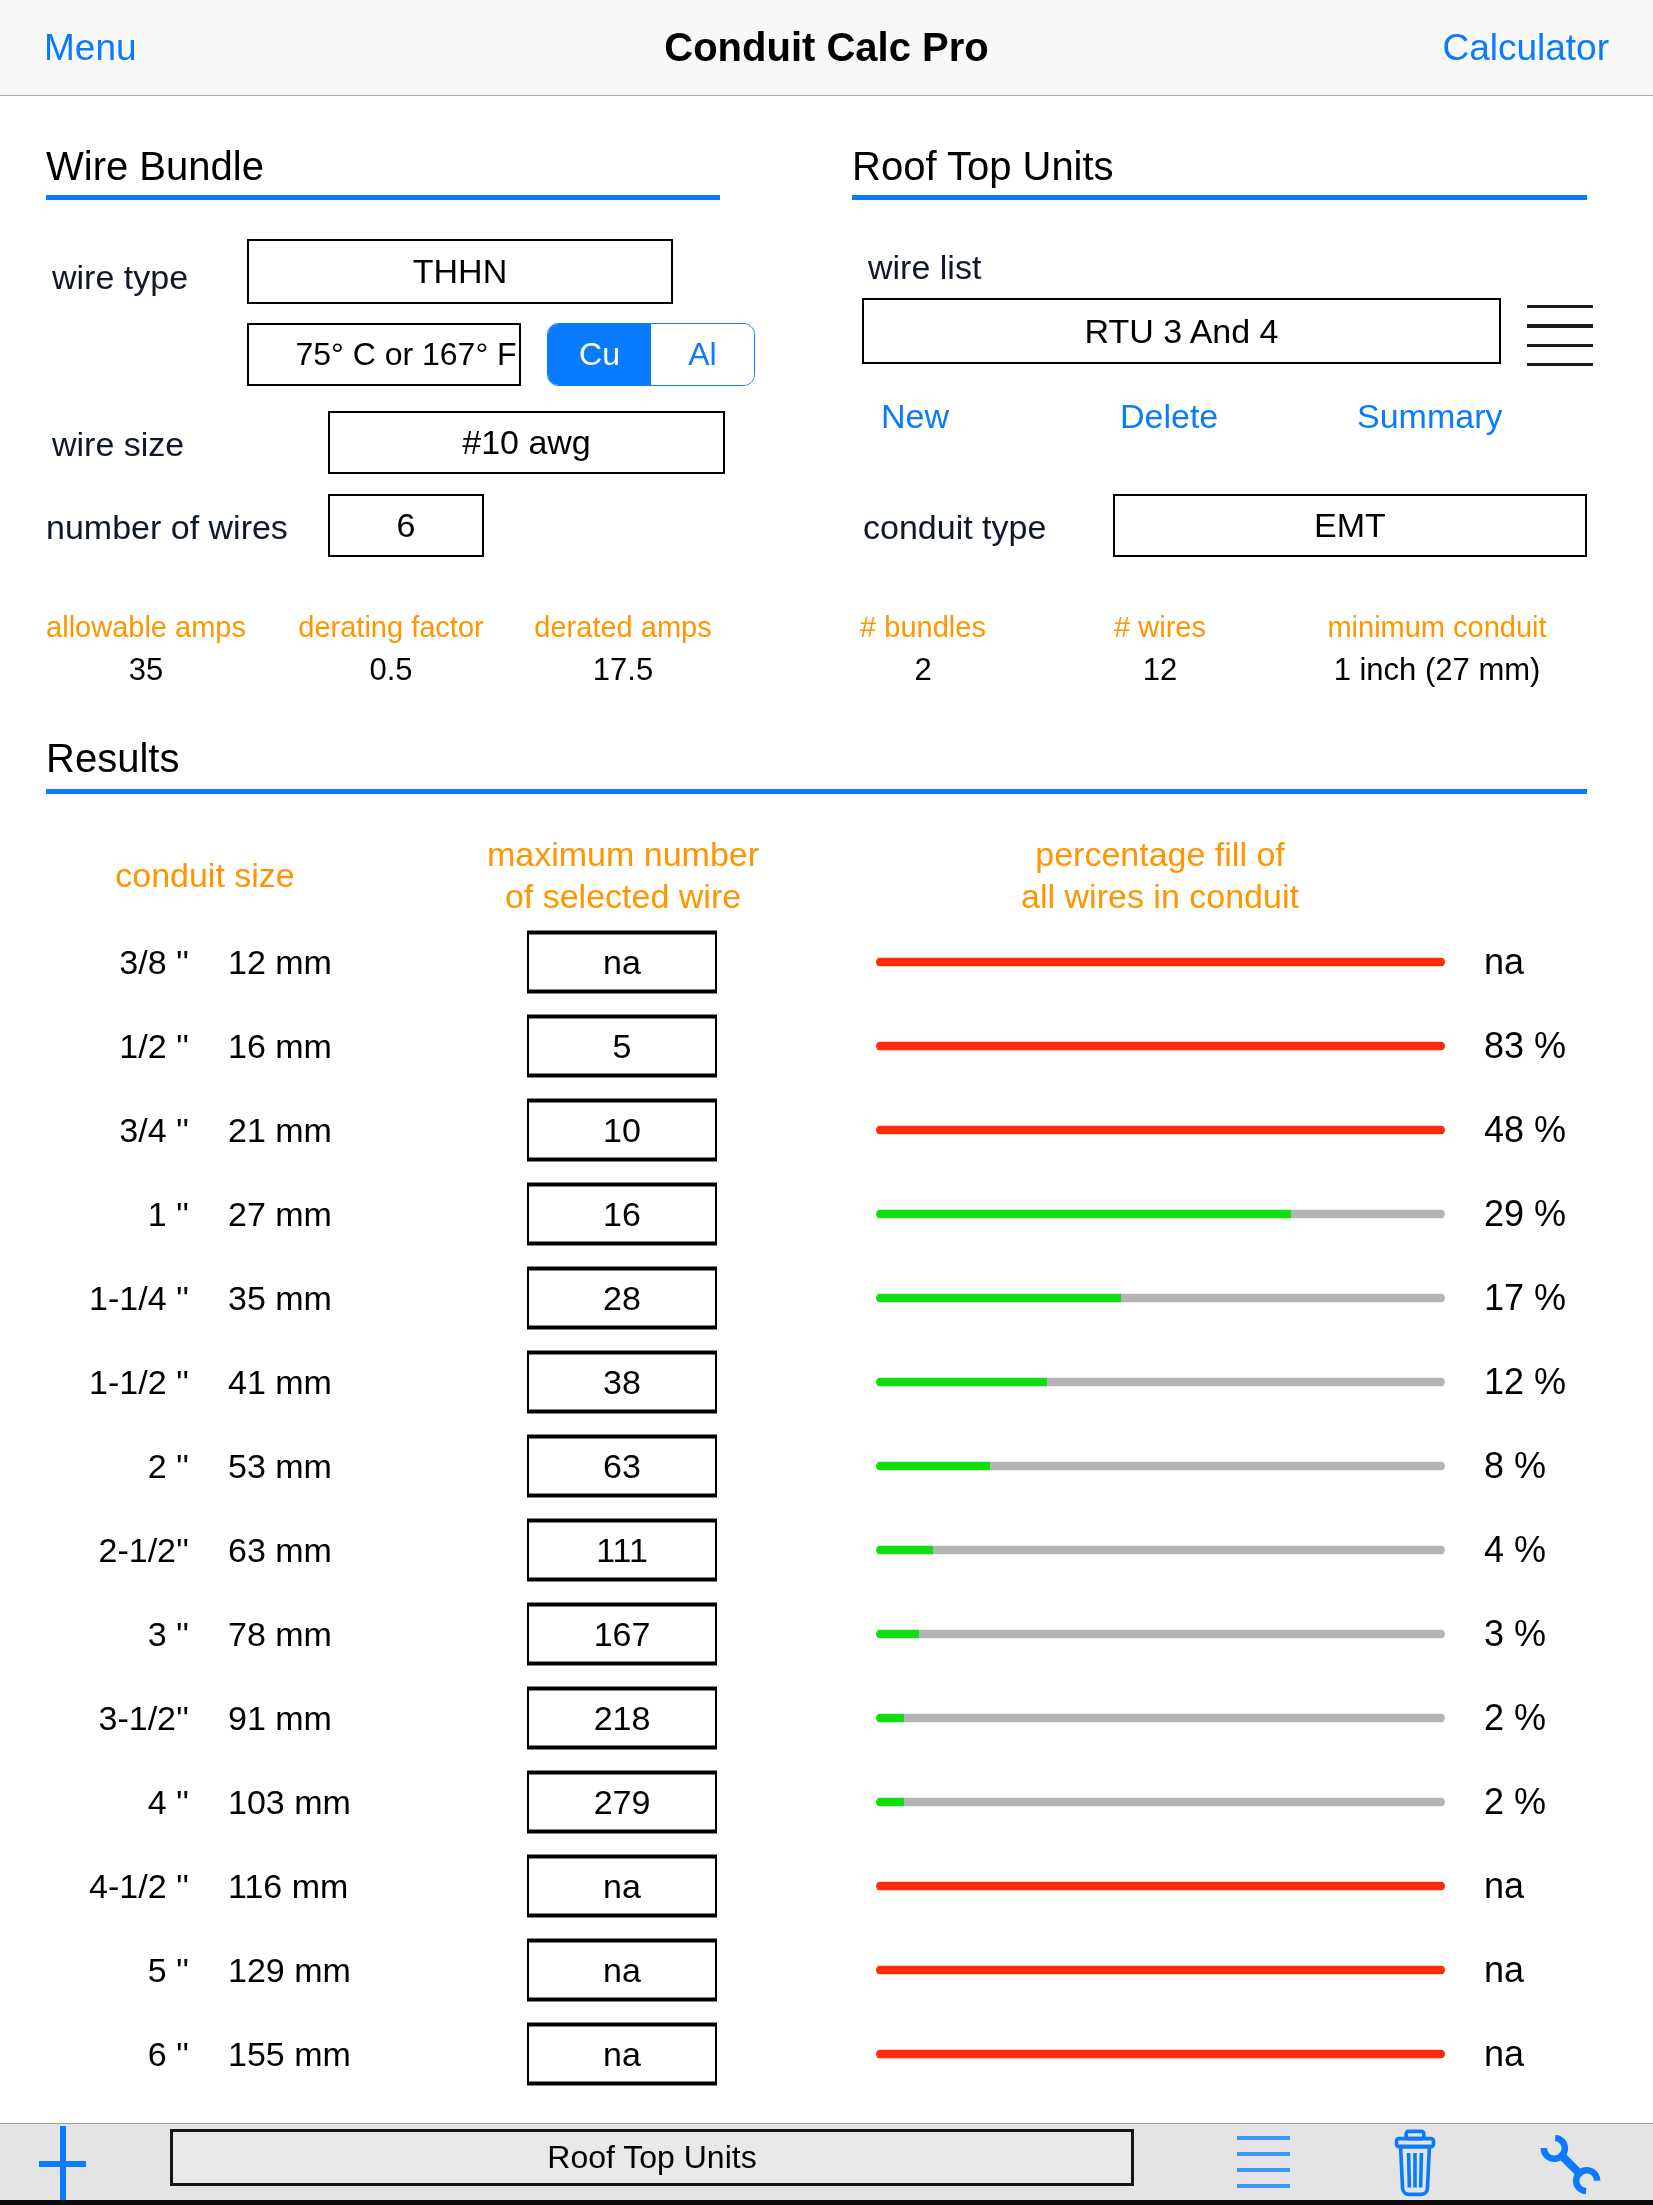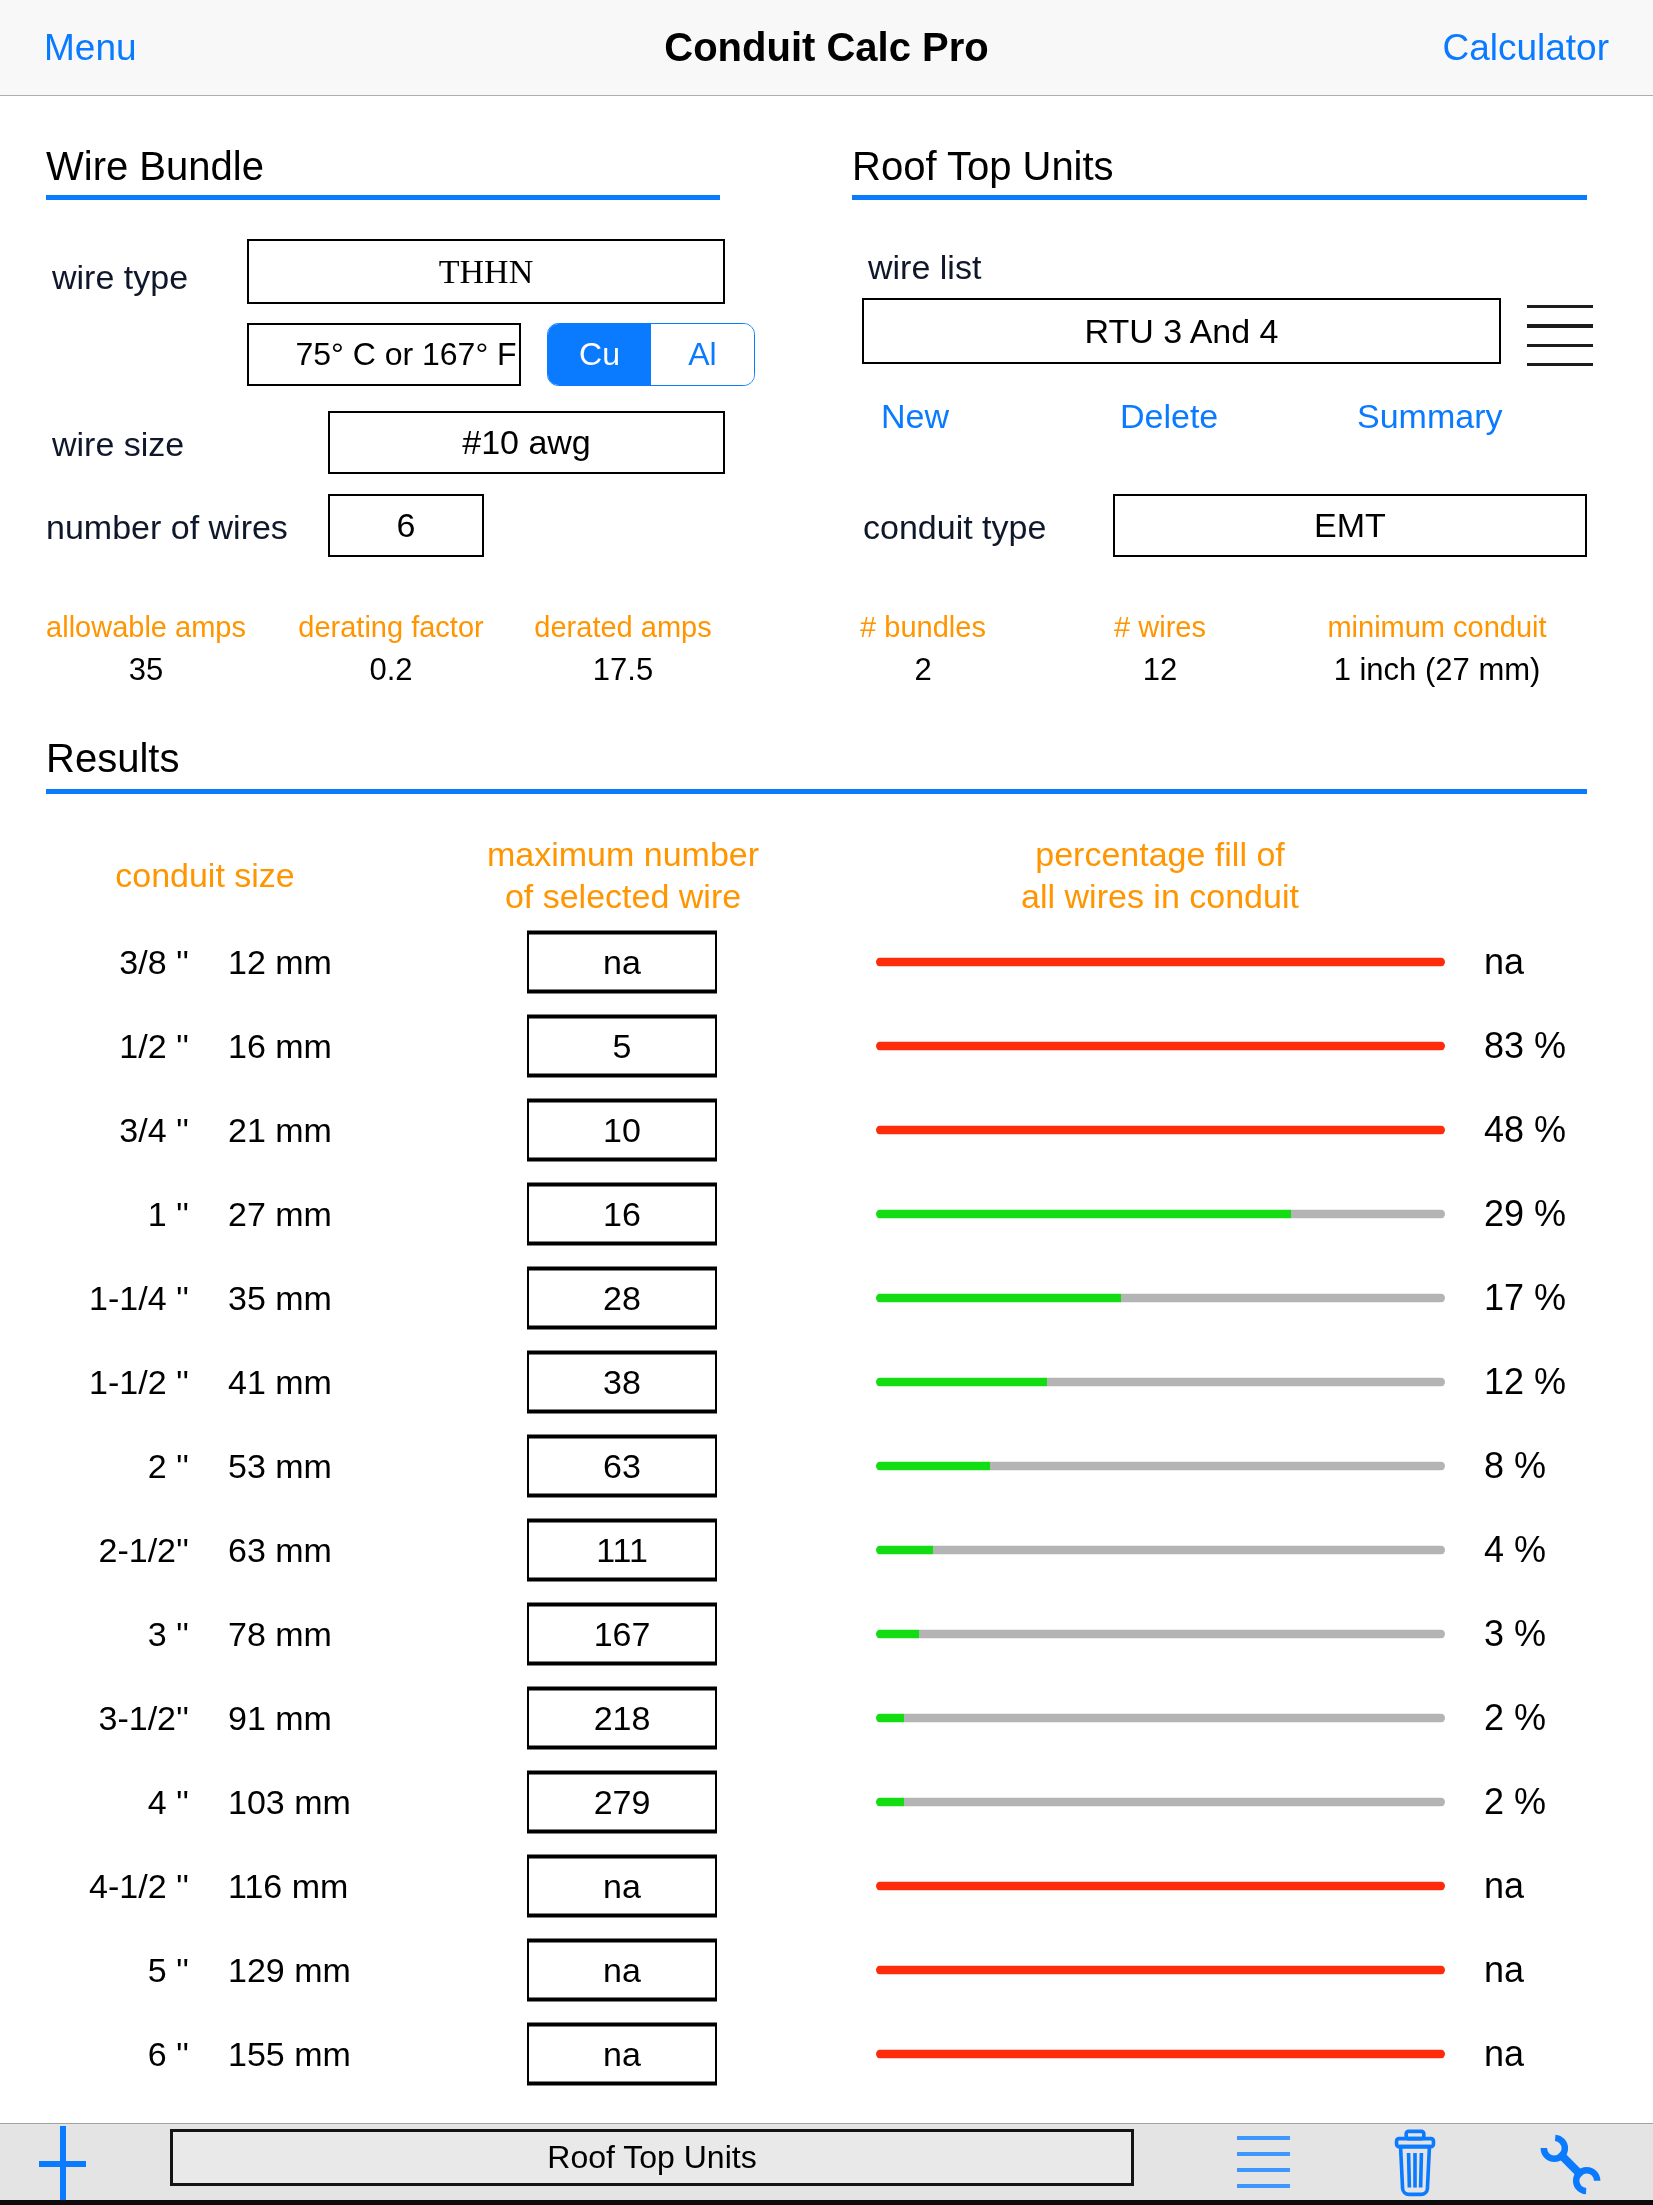--- a/index.html
+++ b/index.html
@@ -84,21 +84,21 @@
     <span class="nav-btn nav-menu">Menu</span>
     <span class="nav-title">Conduit Calc Pro</span>
     <span class="nav-btn nav-calc">Calculator</span>
   </header>
 
   <section>
     <h2 class="sec-title" style="left:46px;top:144px;margin:0;font-weight:400;">Wire Bundle</h2>
     <div class="sec-underline" style="left:46px;top:195px;width:674px;"></div>
 
     <span class="lbl" style="left:52px;top:258px;">wire type</span>
-    <div class="box" style="left:247px;top:239px;width:478px;height:65px;font-family:Liberation Serif, serif;">
+    <div class="box" style="left:247px;top:239px;width:426px;height:65px;">
       <span>THHN</span>
     </div>
 
     <div class="box" style="left:247px;top:323px;width:274px;height:63px;font-size:32px;padding-left:44px;">
       <span>75° C or 167° F</span>
     </div>
     <div class="segment">
       <div class="seg-half seg-on">Cu</div>
       <div class="seg-half seg-off">Al</div>
     </div>
@@ -139,21 +139,21 @@
     </div>
   </section>
 
   <section id="stats-strip">
       <div class="stat-cell" style="left: 146px; top: 611px;">
         <span class="stat-label">allowable amps</span>
         <span class="stat-value">35</span>
       </div>
       <div class="stat-cell" style="left: 391px; top: 611px;">
         <span class="stat-label">derating factor</span>
-        <span class="stat-value">0.2</span>
+        <span class="stat-value">0.5</span>
       </div>
       <div class="stat-cell" style="left: 623px; top: 611px;">
         <span class="stat-label">derated amps</span>
         <span class="stat-value">17.5</span>
       </div>
       <div class="stat-cell" style="left: 923px; top: 611px;">
         <span class="stat-label"># bundles</span>
         <span class="stat-value">2</span>
       </div>
       <div class="stat-cell" style="left: 1160px; top: 611px;">

